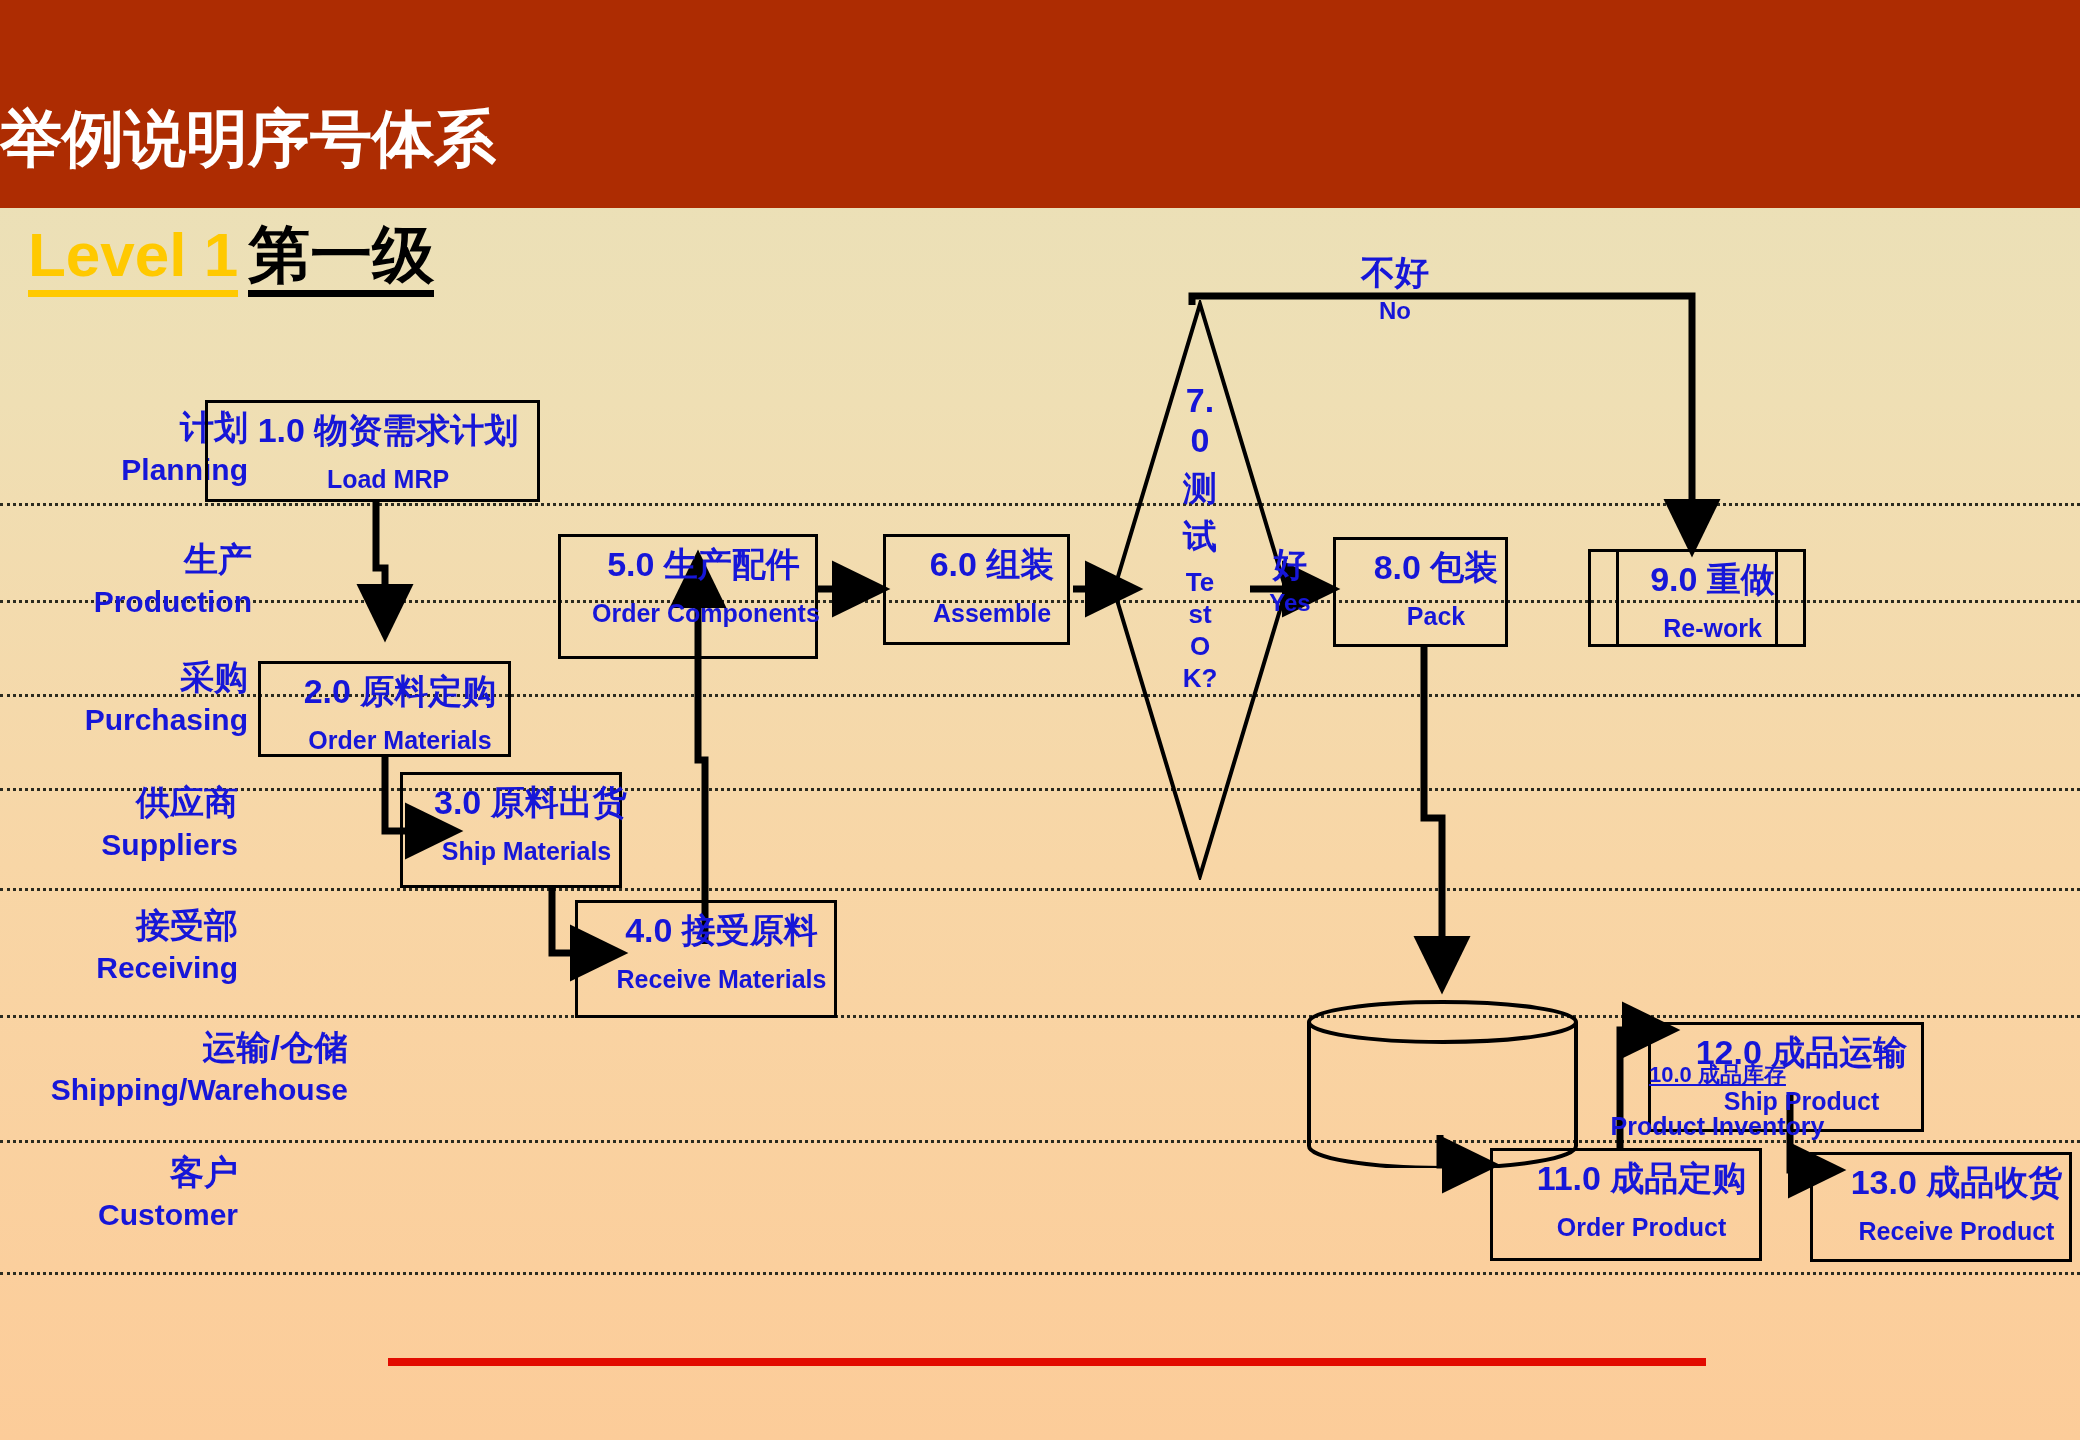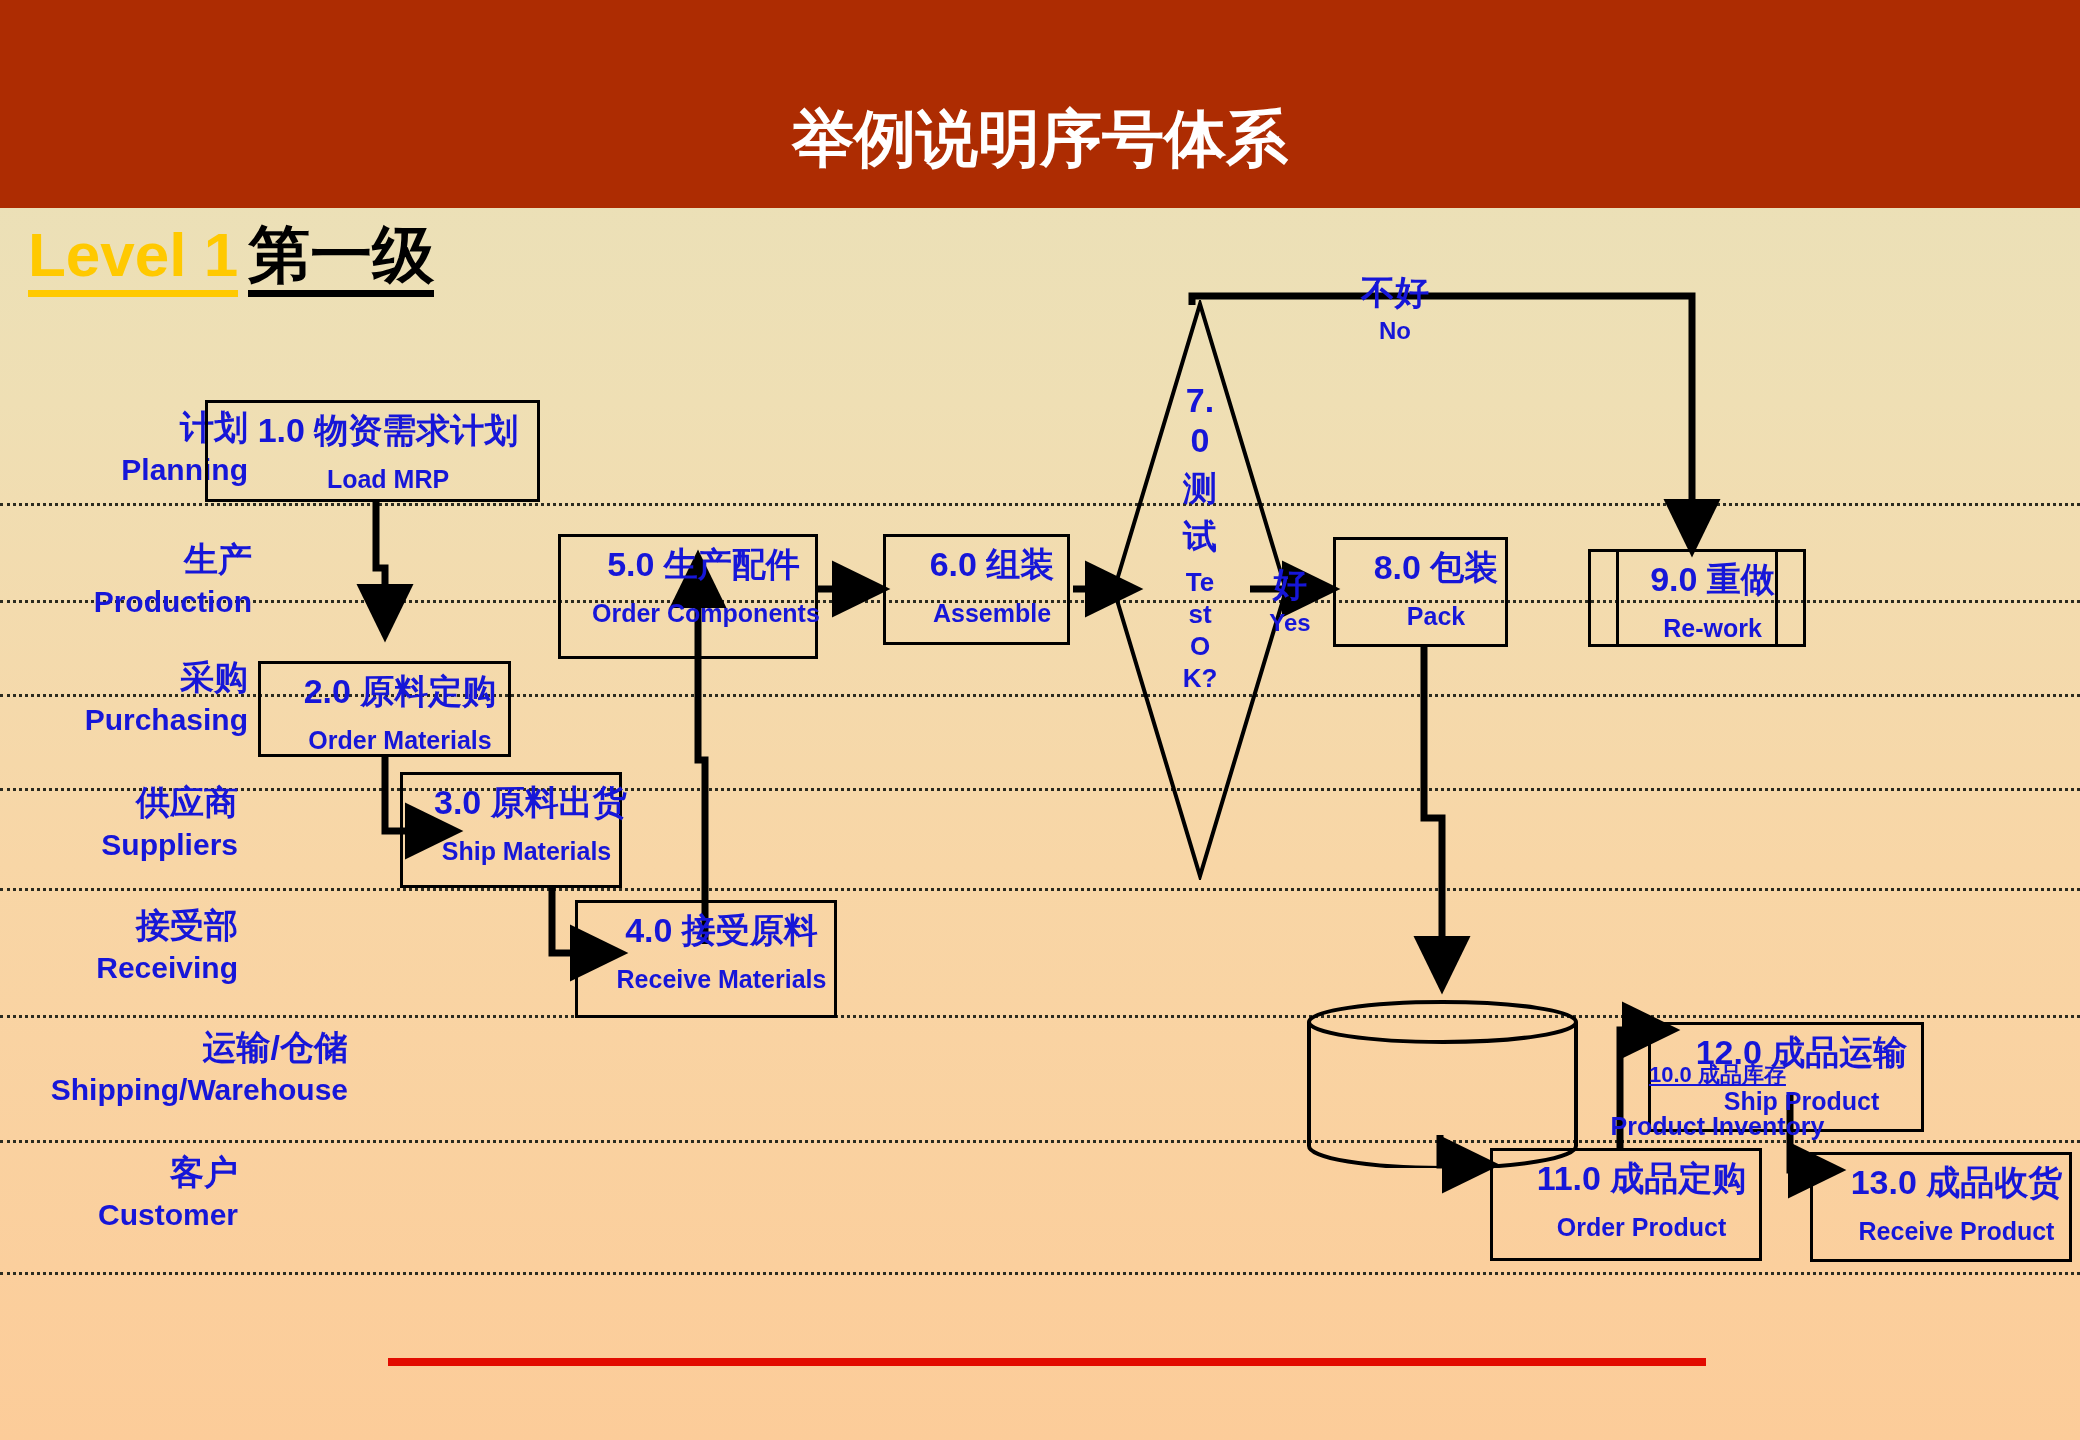--- a/index.html
+++ b/index.html
@@ -8,21 +8,21 @@
     font-family:"Liberation Sans","DejaVu Sans",sans-serif;
     background:#FCCC99;
   }
   #slide{position:relative;width:2080px;height:1440px;
          background:linear-gradient(180deg,#E8E1BA 0%,#EFDFB4 28%,#F8D6A6 60%,#FCCC99 100%);}
 
   
   #banner{position:absolute;left:0;top:0;width:2080px;height:208px;background:#AD2C02;}
   #banner .en{position:absolute;left:0;top:30px;width:2080px;text-align:center;
       color:#F9A132;font-size:62px;font-weight:bold;letter-spacing:-1px;line-height:1;}
-  #banner .zh{position:absolute;left:0;top:108px;width:2080px;text-align:center;
+  #banner .zh{position:absolute;left:0;top:108px;width:2080px;text-align:left;
       color:#FFFFFF;font-size:62px;font-weight:bold;line-height:1;}
 
   
   #level{position:absolute;left:28px;top:224px;white-space:nowrap;line-height:1;}
   #level .lv-en{color:#FFC900;font-size:62px;font-weight:bold;
       border-bottom:7px solid #FFC900;padding-bottom:4px;display:inline-block;}
   #level .lv-zh{color:#000000;font-size:62px;font-weight:bold;
       border-bottom:7px solid #000000;padding-bottom:4px;display:inline-block;margin-left:10px;}
 
   
@@ -53,21 +53,21 @@
   .d-zh{font-size:34px;line-height:1.08;}
   .d-en{font-size:26px;line-height:1.08;}
 
   
   #cyl{position:absolute;}
   #cyl .ctext{position:absolute;width:100%;text-align:center;color:#1616D8;font-weight:bold;}
   #cyl .c-zh{font-size:22px;text-decoration:underline;}
   #cyl .c-en{font-size:25px;}
 
   
-  .edge-lab{position:absolute;color:#1616D8;font-weight:bold;text-align:center;line-height:1;margin-top:20px;}
+  .edge-lab{position:absolute;color:#1616D8;font-weight:bold;text-align:center;line-height:1;}
   .edge-lab .zh{display:block;font-size:34px;}
   .edge-lab .en{display:block;font-size:24px;margin-top:10px;}
 
   
   #wires{position:absolute;left:0;top:0;width:2080px;height:1440px;pointer-events:none;}
 
   
   #redrule{position:absolute;left:388px;top:1358px;width:1318px;height:8px;background:#E20B00;}
 </style>
 </head>

